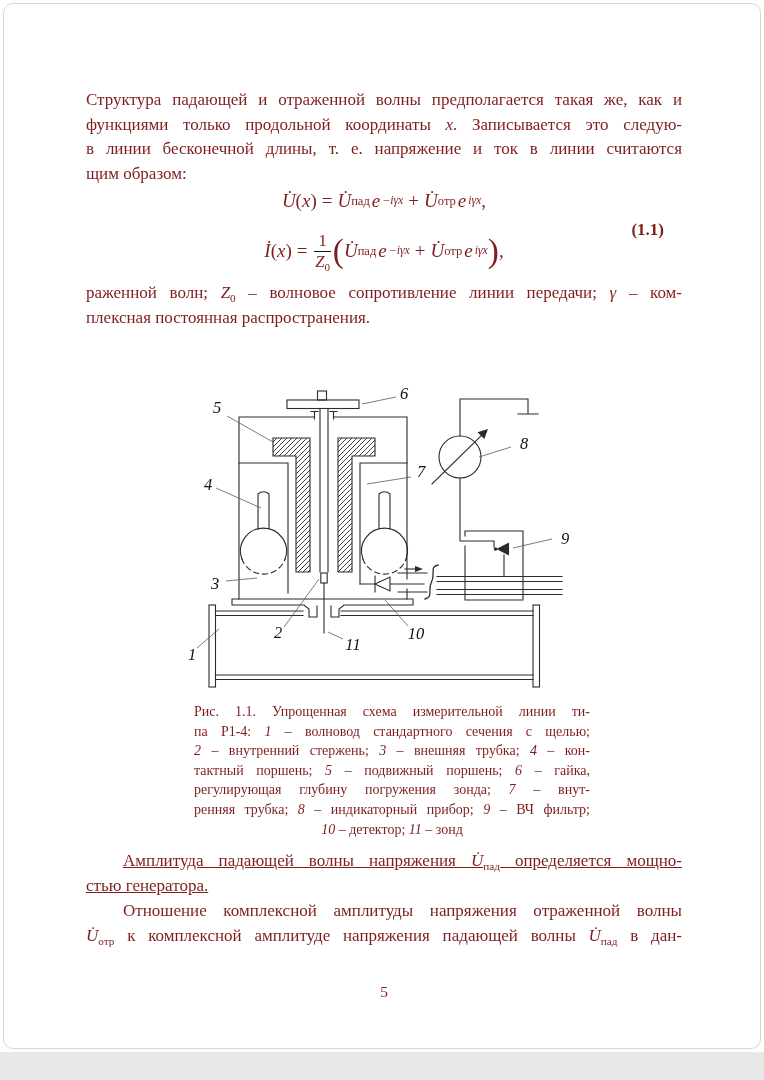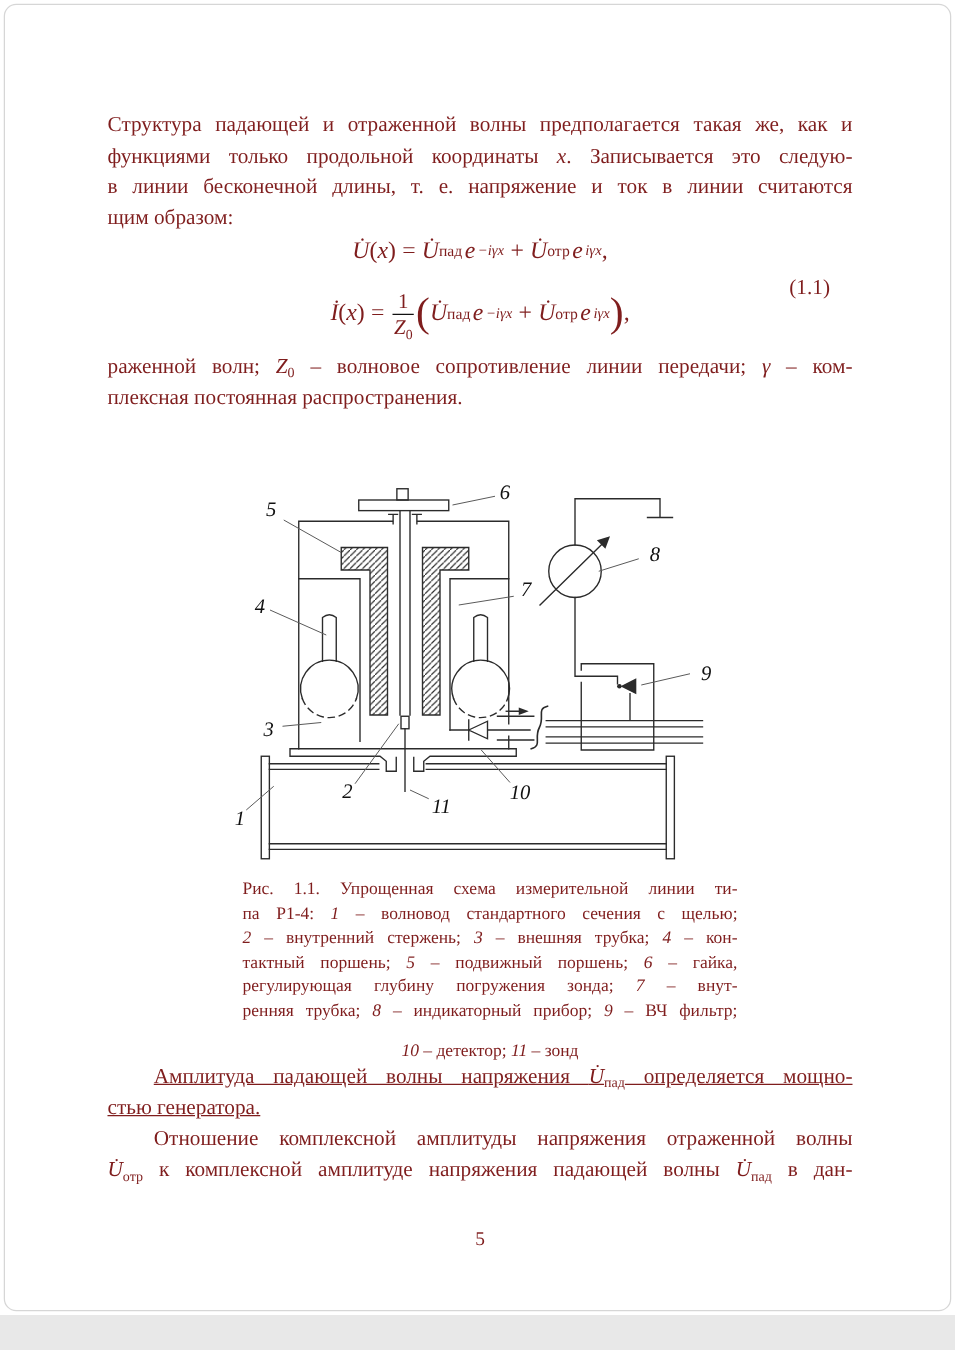--- a/index.html
+++ b/index.html
@@ -12,37 +12,37 @@
     overflow:hidden;
   }
   .page-frame{
     position:absolute;left:3px;top:3px;right:3px;bottom:3px;
     border:1px solid #d6d6d6;border-radius:10px;
     pointer-events:none;
   }
   .tblock{position:absolute;font-size:17px;line-height:24.6px;}
   .tline{width:100%;}
   .jline{text-align:justify;text-align-last:justify;}
-  .cline{text-align:center;text-align-last:center;margin-top:12px;}
+  .cline{text-align:center;text-align-last:center;}
   .ind{text-indent:37px;}
   .it{font-style:italic;}
   sub{font-size:66%;line-height:0;vertical-align:-0.35em;}
   sup{font-size:62%;line-height:0;vertical-align:0.55em;}
 
   
   .eq-block{position:absolute;left:86px;top:180px;width:596px;font-size:19px;}
   .eq-row{display:flex;justify-content:center;align-items:center;height:42px;}
   .eq-row2{height:58px;}
   .eq-row .sp{margin:0 5px;}
   .eq-row .sp2{margin:0 2px;}
   .frac{display:inline-block;text-align:center;font-size:88%;vertical-align:middle;margin:0 2px;}
   .fnum{display:block;border-bottom:1.2px solid #111;padding:0 4px;line-height:1.15;}
   .fden{display:block;line-height:1.15;}
   .bigp{font-size:175%;font-weight:400;vertical-align:-0.18em;line-height:0;}
-  .eq-number{position:absolute;right:18px;top:40px;font-size:17px;}
+  .eq-number{position:absolute;right:18px;top:40px;font-size:17px;font-weight:bold;}
 
   
   .diagram{position:absolute;left:183px;top:383px;}
   .caption{position:absolute;left:194px;top:702px;width:396px;
     font-size:14px;line-height:19.6px;}
   .pageno{position:absolute;left:86px;top:983px;width:596px;text-align:center;font-size:15.5px;}
 </style>
 </head>
 <body>
 

